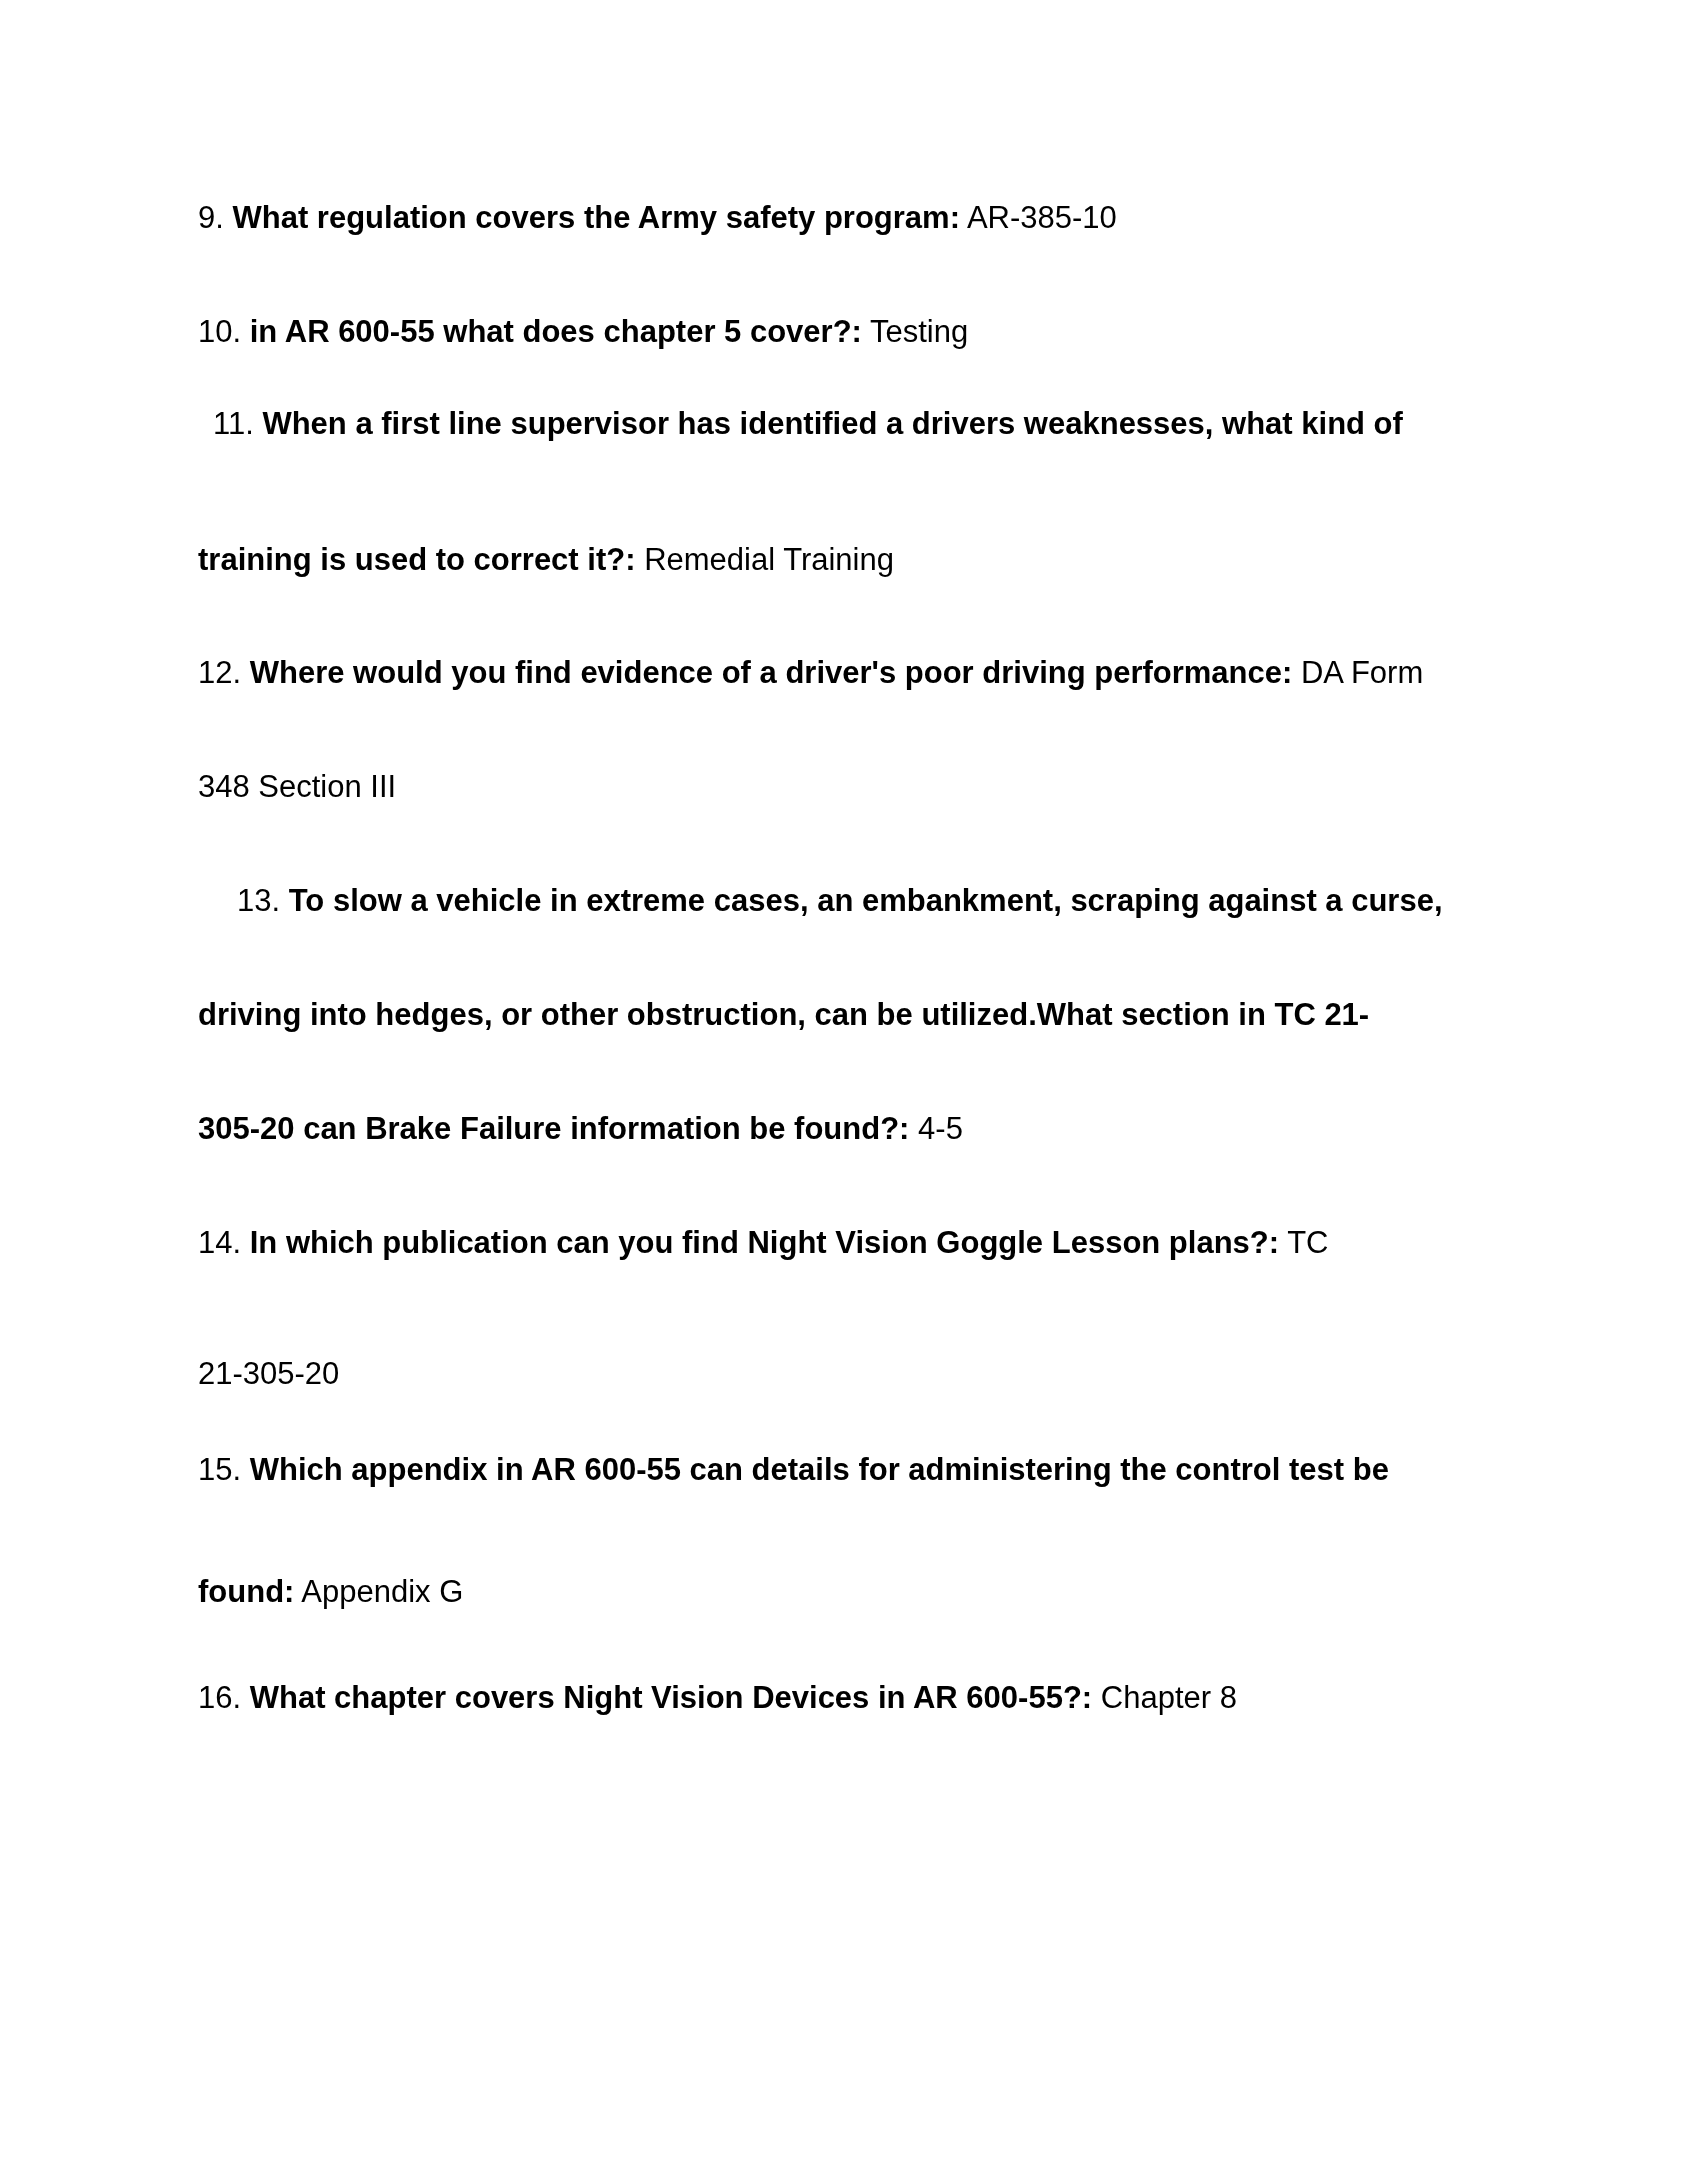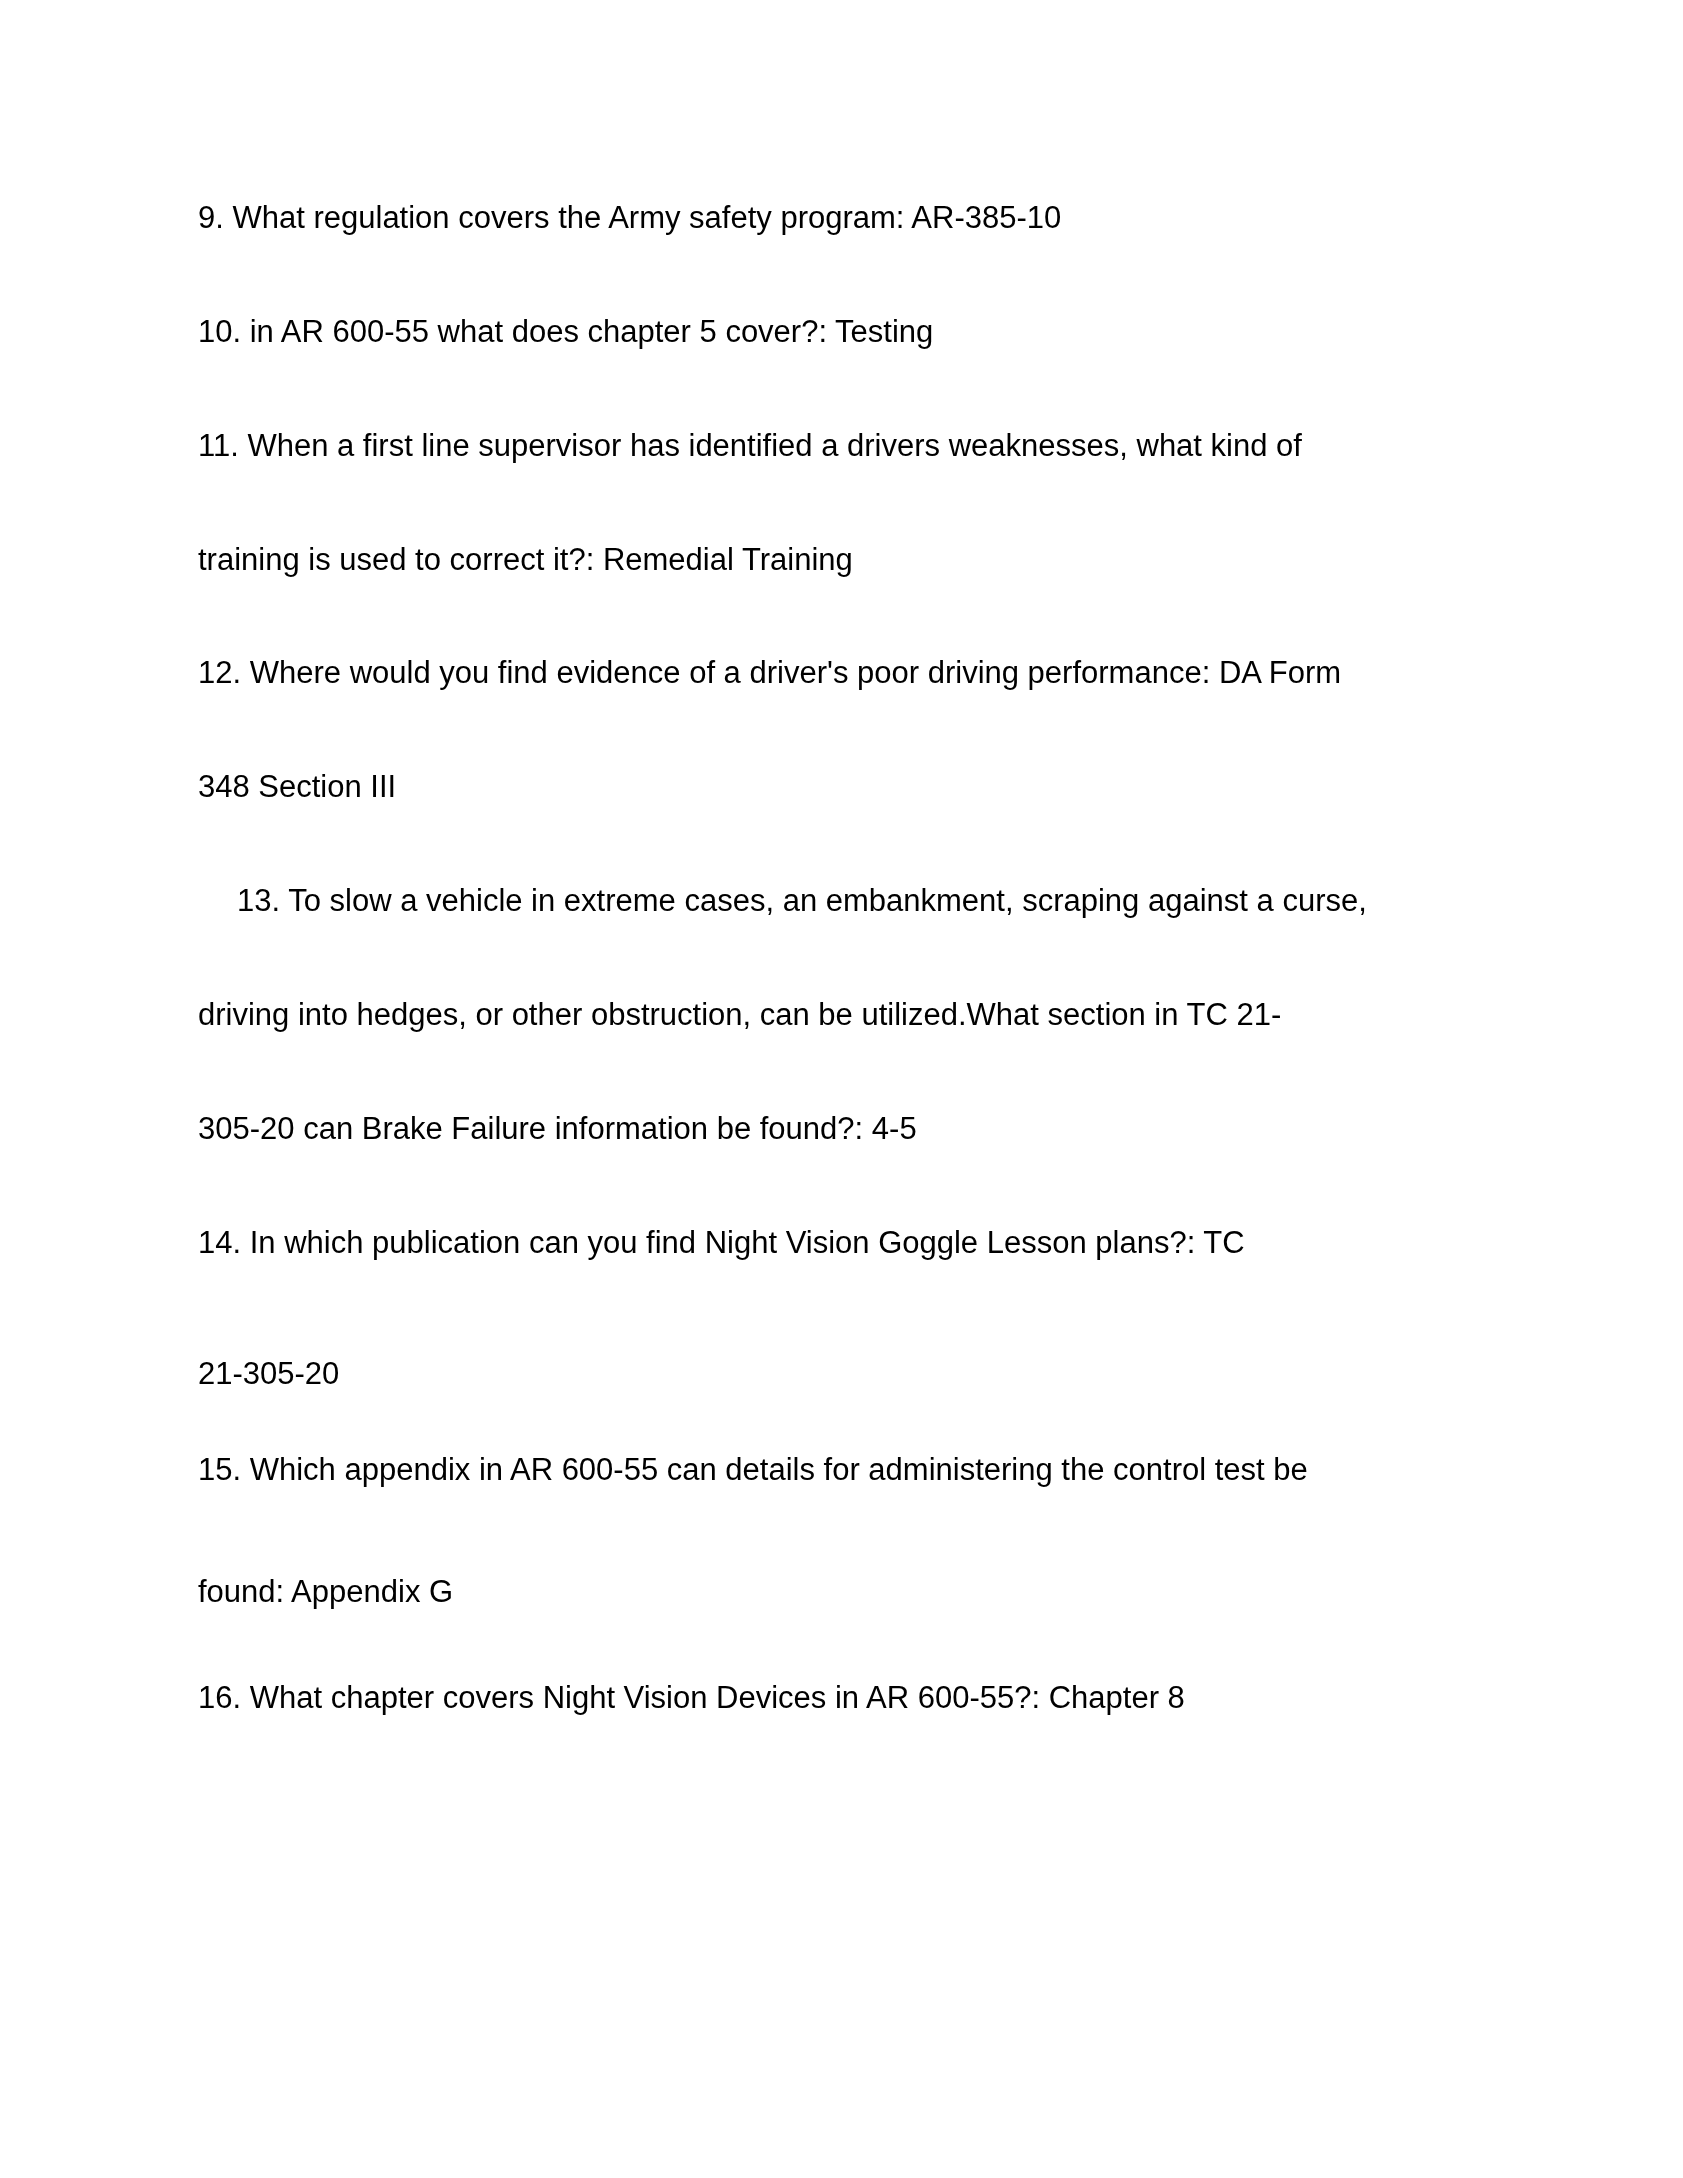--- a/index.html
+++ b/index.html
@@ -23,41 +23,41 @@
     }
     .line {
       position: absolute;
       left: 0;
       white-space: nowrap;
       font-size: 31px;
       line-height: 40px;
       height: 40px;
     }
     .num { font-weight: normal; }
-    .q { font-weight: normal; }
+    .q { font-weight: bold; }
     .a { font-weight: normal; }
   </style>
 </head>
 <body>
 
 <div class="page">
 
   <div class="line" style="top:198px;">
     <span class="num">9.</span>
     <span class="q">What regulation covers the Army safety program:</span>
     <span class="a">AR-385-10</span>
   </div>
 
   <div class="line" style="top:312px;">
     <span class="num">10.</span>
     <span class="q">in AR 600-55 what does chapter 5 cover?:</span>
     <span class="a">Testing</span>
   </div>
 
-  <div class="line" style="top:426px;">
+  <div class="line" style="top:404px;margin-left:15px;">
     <span class="num">11.</span>
     <span class="q">When a first line supervisor has identified a drivers weaknesses, what kind of</span>
   </div>
   <div class="line" style="top:540px;">
     <span class="q">training is used to correct it?:</span>
     <span class="a">Remedial Training</span>
   </div>
 
   <div class="line" style="top:653px;">
     <span class="num">12.</span>

